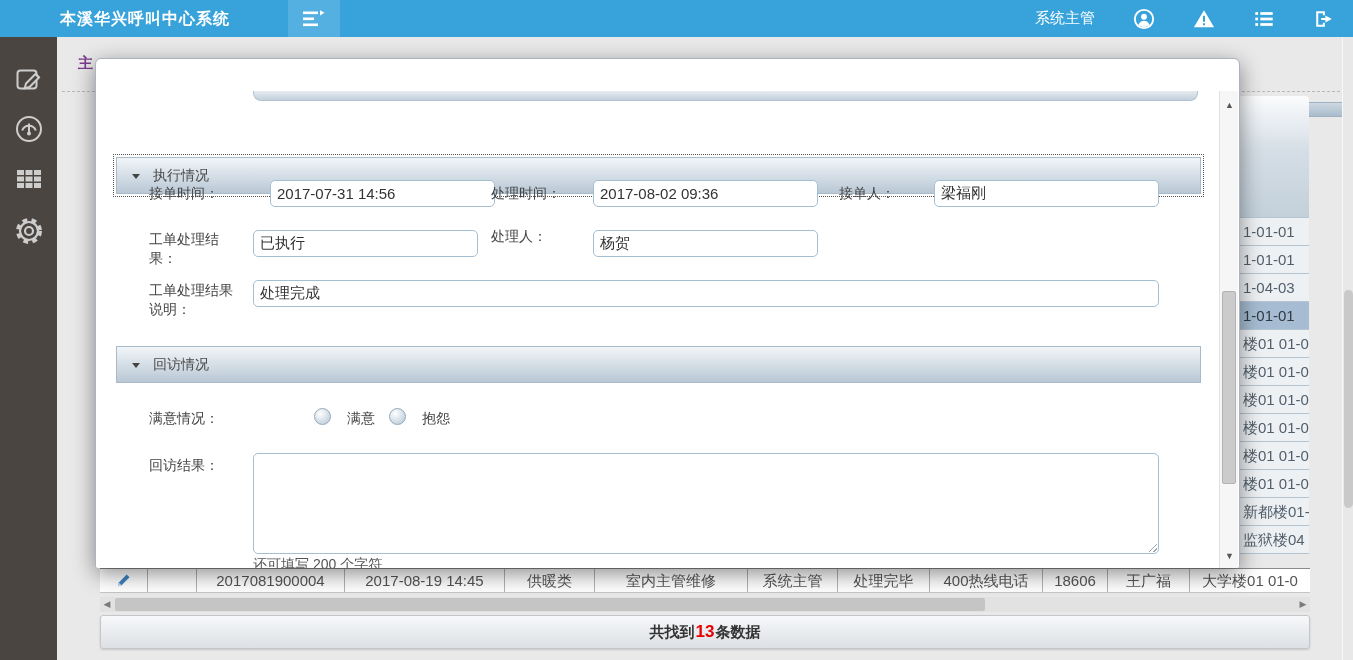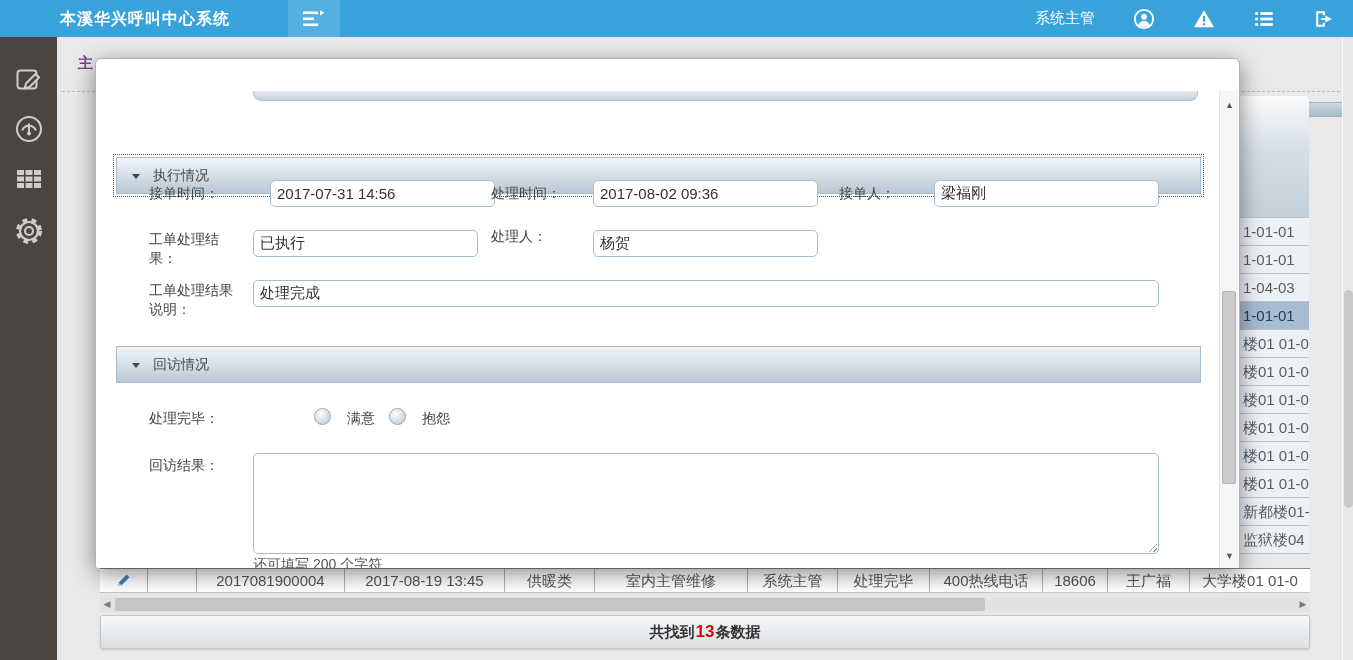--- a/index.html
+++ b/index.html
@@ -112,21 +112,21 @@
 
     <div class="brow">
       <div class="bcell w0">
         <svg width="15" height="15" viewBox="0 0 16 16">
           <path d="M2 14.2l1-4.2 8.4-8.4 3 3-8.4 8.4z" fill="#3f83c1"></path>
           <path d="M2 14.2l1-4.2 3.2 3.2z" fill="#c8dcee"></path>
         </svg>
       </div>
       <div class="bcell w1"></div>
       <div class="bcell w2">2017081900004</div>
-      <div class="bcell w3">2017-08-19 13:45</div>
+      <div class="bcell w3">2017-08-19 14:45</div>
       <div class="bcell w4">供暖类</div>
       <div class="bcell w5">室内主管维修</div>
       <div class="bcell w6">系统主管</div>
       <div class="bcell w7">处理完毕</div>
       <div class="bcell w8">400热线电话</div>
       <div class="bcell w9">18606</div>
       <div class="bcell w10">王广福</div>
       <div class="bcell w11">大学楼01 01-0</div>
     </div>
 
@@ -247,21 +247,21 @@
       <input class="ipt" style="left: 497px; top: 139px; width: 225px;" value="杨贺">
 
       <span class="lbl" style="left:53px; top:190px; width:92px;">工单处理结果说明：</span>
       <input class="ipt" style="left: 157px; top: 189px; width: 906px;" value="处理完成">
 
       <div class="sec-hdr" style="top:255px;">
         <span class="sec-tri"></span>
         <span class="sec-title">回访情况</span>
       </div>
 
-      <span class="lbl" style="left:53px; top:318px; width:100px;">处理完毕：</span>
+      <span class="lbl" style="left:53px; top:318px; width:100px;">满意情况：</span>
       <span class="radio" style="left:218px; top:317px;"></span>
       <span class="radio-lbl" style="left:244px; top:318px;">满意</span>
       <span class="radio" style="left:293px; top:317px;"></span>
       <span class="radio-lbl" style="left:319px; top:318px;">抱怨</span>
 
       <span class="lbl" style="left:53px; top:365px; width:90px;">回访结果：</span>
       <textarea class="ta" style="left: 157px; top: 362px; width: 906px; height: 101px;"></textarea>
       <div class="ta-grip" style="left:1050px; top:450px;"></div>
 
       <span class="char-hint">还可填写 200 个字符</span>

